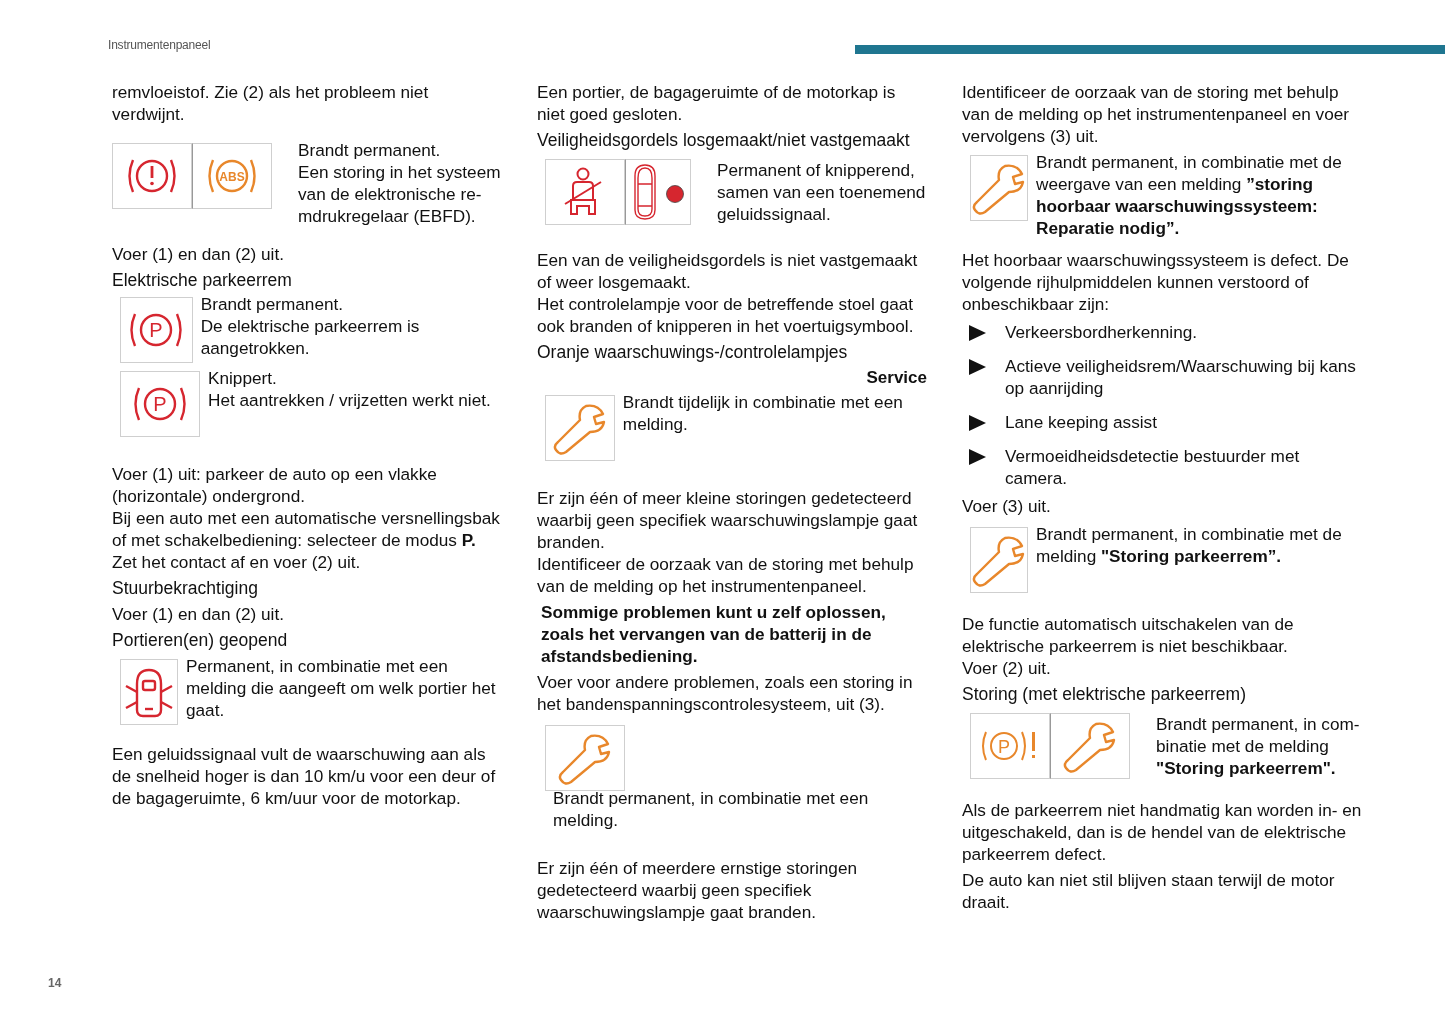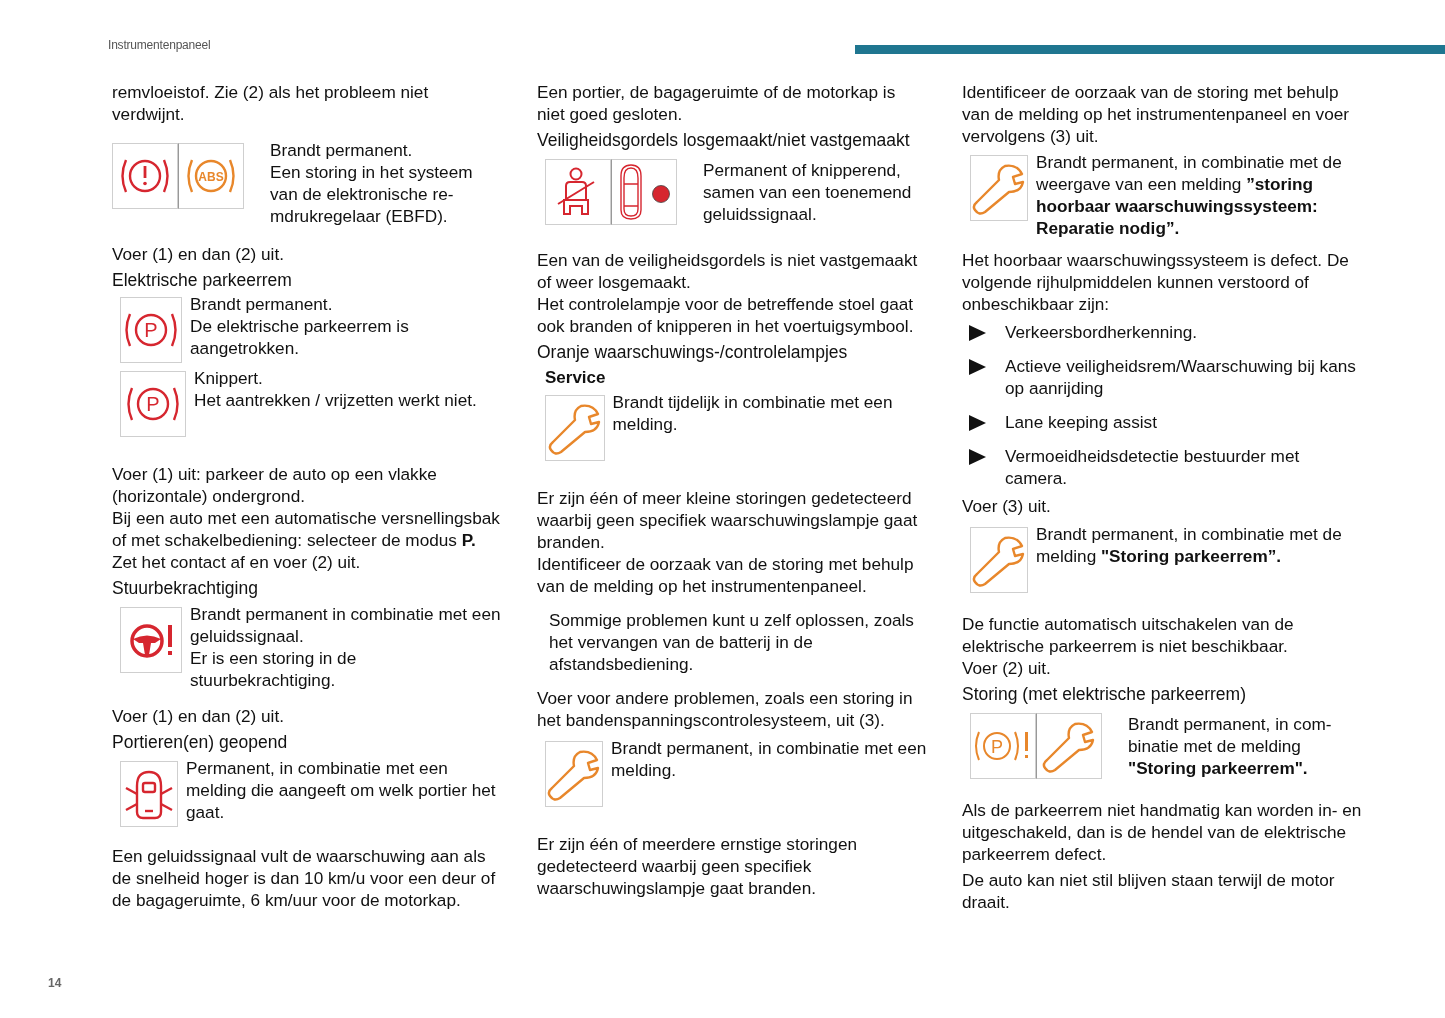--- a/index.html
+++ b/index.html
@@ -7,24 +7,24 @@
   body { position: relative; font-family: "Liberation Sans", sans-serif; color: #111; font-size: 17.2px; line-height: 22px; }
   .header-title { position: absolute; left: 108px; top: 34px; font-size: 12px; color: #555; letter-spacing: -0.2px; }
   .header-bar { position: absolute; left: 855px; top: 45px; width: 590px; height: 9px; background: #1f7690; }
   .page-num { position: absolute; left: 48px; top: 972px; font-size: 12px; font-weight: bold; color: #666; }
   .col { position: absolute; top: 81px; width: 390px; }
   .col1 { left: 112px; }
   .col2 { left: 537px; }
   .col3 { left: 962px; width: 400px; }
   p { margin: 0 0 4px 0; }
   h3 { font-size: 17.5px; font-weight: normal; margin: 2px 0 4px 0; line-height: 22px; }
-  h4 { font-size: 17px; font-weight: bold; margin: 0 0 6px 8px; line-height: 22px; }
+  h4 { font-size: 17px; font-weight: bold; margin: 0 0 6px 8px; line-height: 22px; text-align: right; }
   .entry { display: flex; align-items: flex-start; margin: 6px 0 12px 0; }
   .icons { display: flex; flex-shrink: 0; }
-  .iconbox { width: 66px; height: 66px; border: 1px solid #cfcfcf; background: #fff; display: flex; align-items: center; justify-content: center; }
+  .iconbox { width: 80px; height: 66px; border: 1px solid #cfcfcf; background: #fff; display: flex; align-items: center; justify-content: center; }
   .iconbox + .iconbox { border-left: 1px solid #999; }
   .entry-text { padding-left: 8px; }
   .bullets { list-style: none; margin: 6px 0 8px 0; }
   .bullets li { position: relative; padding-left: 36px; margin-bottom: 12px; margin-left: 7px; }
   .bullets li .tri { position: absolute; left: 0; top: 4px; width: 0; height: 0; border-top: 8px solid transparent; border-bottom: 8px solid transparent; border-left: 17px solid #111; }
   b { font-weight: bold; }
 </style>
 </head>
 <body>
 
@@ -99,36 +99,20 @@
       <div>Knippert.</div>
       <div>Het aantrekken / vrijzetten werkt niet.</div>
     </div>
   </div>
 
   <p style="margin:0;">Voer (1) uit: parkeer de auto op een vlakke (horizontale) ondergrond.</p>
   <p style="margin:0;"><span>Bij een auto met een automatische versnellingsbak of met schakelbediening: selecteer de modus </span><b>P.</b></p>
   <p>Zet het contact af en voer (2) uit.</p>
 
   <h3>Stuurbekrachtiging</h3>
-  <div class="entry" style="margin:8px 0 14px 8px;">
-    <div class="iconbox">
-      <svg width="60" height="44" viewBox="0 0 60 44">
-          <g fill="none" stroke="#d6262f" stroke-width="3.5">
-            <circle cx="26" cy="23" r="15"></circle>
-          </g>
-          <path d="M12 21 Q26 14 40 21 L34 25 L30 25 L28 37 L24 37 L22 25 L18 25 Z" fill="#d6262f"></path>
-          <rect x="47" y="7" width="4" height="22" fill="#d6262f"></rect>
-          <rect x="47" y="33" width="4" height="4" fill="#d6262f"></rect>
-        </svg>
-    </div>
-    <div class="entry-text" style="margin-top:-4px;">
-      <div>Brandt permanent in combinatie met een geluidssignaal.</div>
-      <div>Er is een storing in de stuurbekrachtiging.</div>
-    </div>
-  </div>
 
   <p>Voer (1) en dan (2) uit.</p>
   <h3>Portieren(en) geopend</h3>
   <div class="entry" style="margin:8px 0 18px 8px;">
     <div class="iconbox">
       <svg width="56" height="56" viewBox="0 0 56 56">
           <g fill="none" stroke="#d6262f" stroke-width="2.4">
             <path d="M16 20 Q16 6 28 6 Q40 6 40 20 L40 46 Q40 52 34 52 L22 52 Q16 52 16 46 Z"></path>
             <rect x="22" y="17" width="12" height="9" rx="2"></rect>
             <path d="M16 28 L5 22 M16 38 L5 44 M40 28 L51 22 M40 38 L51 44"></path>
@@ -187,24 +171,24 @@
           <path d="M34 6 Q46 4 51 14 L42 17 L44 24 L52 22 Q50 32 38 32 L14 52 Q8 56 4 50 Q1 46 6 42 L28 20 Q26 10 34 6 Z" fill="none" stroke="#e8872b" stroke-width="2.4" stroke-linejoin="round"></path>
         </svg>
     </div>
     <div class="entry-text" style="margin-top:-4px;">
       <div>Brandt tijdelijk in combinatie met een melding.</div>
     </div>
   </div>
 
   <p style="margin:0;">Er zijn één of meer kleine storingen gedetecteerd waarbij geen specifiek waarschuwingslampje gaat branden.</p>
   <p style="margin:0;">Identificeer de oorzaak van de storing met behulp van de melding op het instrumentenpaneel.</p>
-  <p style="margin:12px;">Sommige problemen kunt u zelf oplossen, zoals het vervangen van de batterij in de afstandsbediening.</p>
+  <p style="margin:4px;font-weight:bold;">Sommige problemen kunt u zelf oplossen, zoals het vervangen van de batterij in de afstandsbediening.</p>
   <p>Voer voor andere problemen, zoals een storing in het bandenspanningscontrolesysteem, uit (3).</p>
 
-  <div class="entry" style="margin:10px 0 26px 8px;">
+  <div class="entry" style="margin:10px 0 26px 8px;flex-direction:column;">
     <div class="iconbox">
       <svg width="56" height="56" viewBox="0 0 56 56">
           <path d="M34 6 Q46 4 51 14 L42 17 L44 24 L52 22 Q50 32 38 32 L14 52 Q8 56 4 50 Q1 46 6 42 L28 20 Q26 10 34 6 Z" fill="none" stroke="#e8872b" stroke-width="2.4" stroke-linejoin="round"></path>
         </svg>
     </div>
     <div class="entry-text" style="margin-top:-4px;">
       <div>Brandt permanent, in combinatie met een melding.</div>
     </div>
   </div>
 

